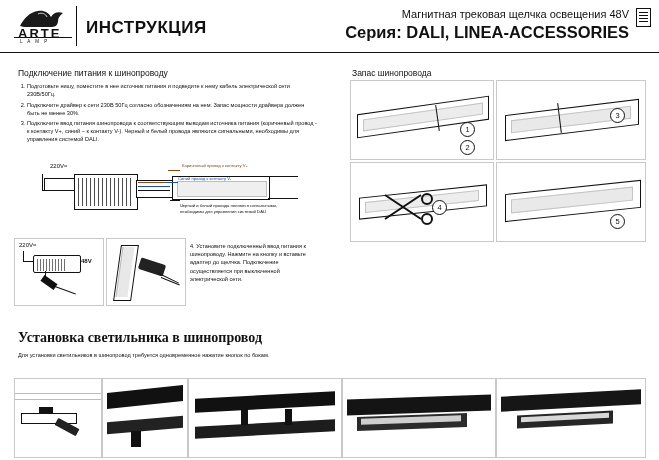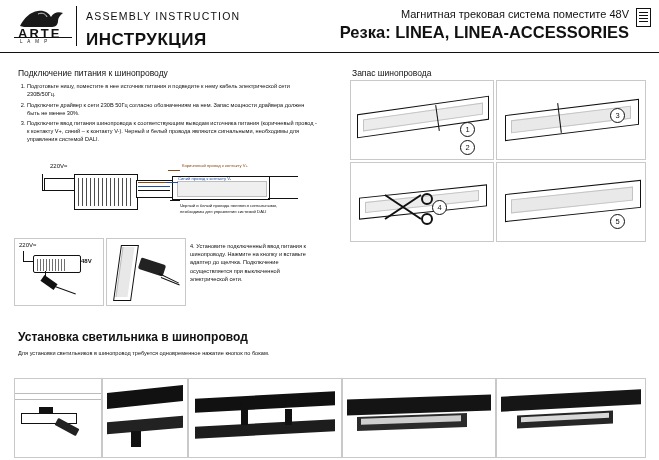--- a/index.html
+++ b/index.html
@@ -82,21 +82,21 @@
   .diagA{position:absolute;left:14px;top:240px;width:92px;height:62px;}
   .diagA .v{position:absolute;left:0;top:0;font-size:6px;}
   .diagA .body{position:absolute;left:16px;top:16px;width:54px;height:18px;border:1px solid #111;border-radius:2px;background:#fff;}
   .diagA .body .hatch{position:absolute;left:3px;top:3px;width:30px;height:12px;
     background:repeating-linear-gradient(90deg,#111 0 1px,#fff 1px 3px);opacity:.6;}
   .diagA .v48{position:absolute;left:72px;top:20px;font-size:6px;font-weight:bold;}
   .diagA .plug{position:absolute;left:34px;top:42px;width:14px;height:8px;background:#111;transform:rotate(35deg);}
 
   
   .install{position:absolute;left:18px;top:330px;width:320px;}
-  .install .h{font-size:12px;font-weight:bold;}
+  .install .h{font-size:14px;font-weight:bold;font-family:Liberation Serif, serif;}
   .install .p{font-size:5.6px;line-height:8px;margin-top:5px;}
 
   
   .bpanel{position:absolute;top:378px;height:78px;border:1px solid #c9c9c9;}
 
   
   .rp{position:absolute;border:1px solid #c9c9c9;}
 
   .scissors{position:absolute;}
 </style>
@@ -113,27 +113,26 @@
           <path d="M20 6 C24 4, 28 6, 29 9" stroke="#fff" stroke-width="0.8" fill="none"></path>
         </svg>
       </div>
       <div class="rule"></div>
       <div class="brand">ARTE</div>
       <div class="sub">L A M P</div>
     </div>
     <div class="vdiv"></div>
 
     <div class="title-left">
-      <div class="t1">ASSEMBLY  INSTRUCTION</div>
       <div class="t2">ИНСТРУКЦИЯ</div>
     </div>
 
     <div class="title-right">
-      <div class="t1">Магнитная трековая система поместите 48V</div>
-      <div class="t2">Резка: LINEA, LINEA-ACCESSORIES</div>
+      <div class="t1">Магнитная трековая щелчка освещения 48V</div>
+      <div class="t2">Серия: DALI, LINEA-ACCESSORIES</div>
     </div>
 
     <div class="doc-icon"></div>
   </div>
   <div class="hdr-rule"></div>
 
   <div class="sec-title" style="left:18px;top:68px;">Подключение питания к шинопроводу</div>
 
   <div class="steps">
     <ol>

